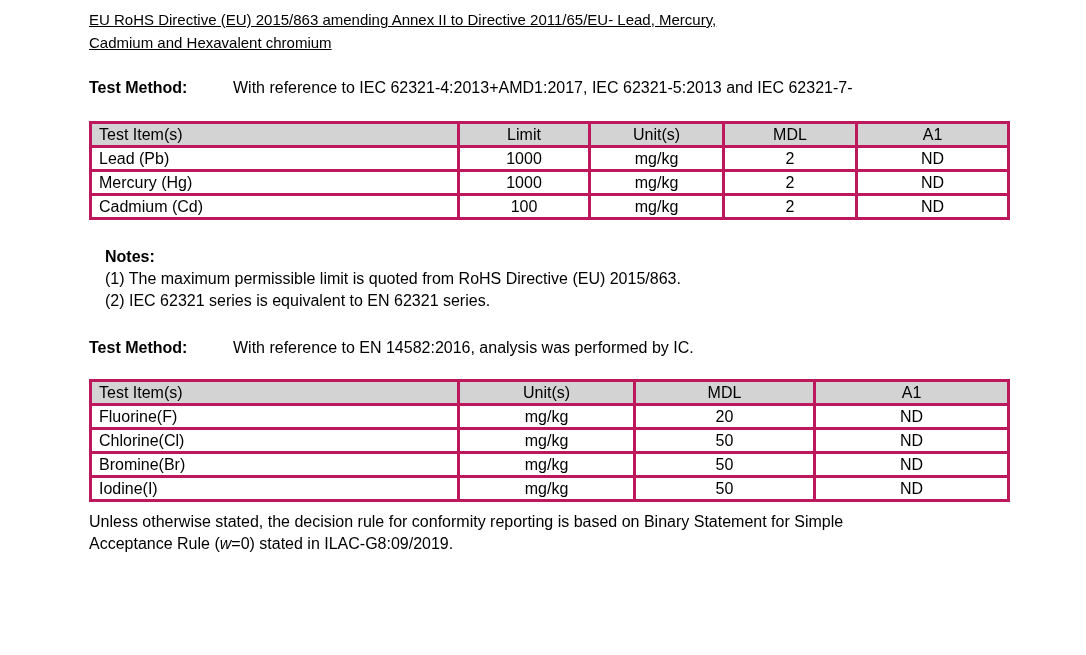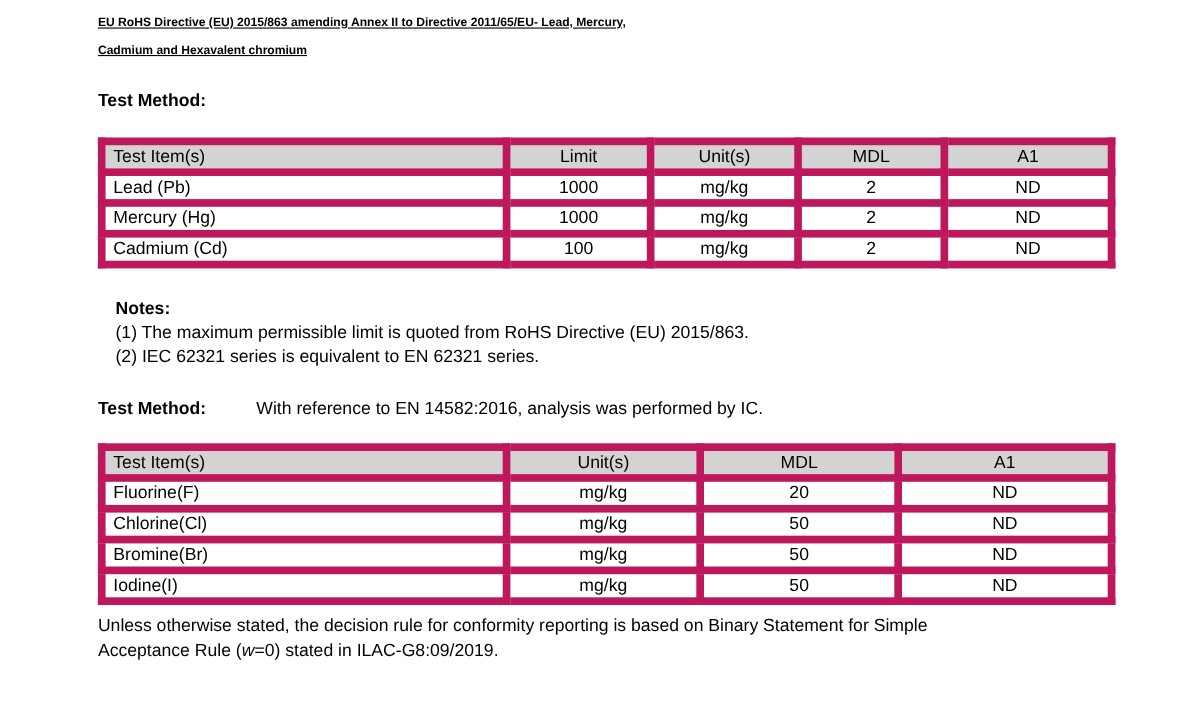--- a/index.html
+++ b/index.html
@@ -12,22 +12,22 @@
     color: #000000;
     font-family: "Liberation Sans", "DejaVu Sans", sans-serif;
     font-size: 16px;
     overflow: hidden;
   }
   .content {
     padding: 8px 0 0 89px;
     width: 1007px;
   }
   .doc-title-line {
-    font-size: 11px;
-    font-weight: bold;
+    font-size: 15px;
+    font-weight: normal;
     line-height: 23px;
     text-decoration: underline;
     display: inline-block;
   }
   .title-block { line-height: 23px; }
   .method-block {
     display: flex;
     margin-top: 23px;
     line-height: 22px;
   }
@@ -38,21 +38,21 @@
   }
   .method-text { flex: 1; }
   table.report-table {
     border-collapse: collapse;
     table-layout: fixed;
     width: 918px;
     border: 2px solid #000000;
     font-size: 16px;
   }
   table.report-table td, table.report-table th {
-    border: 7px solid #be185d;
+    border: 3px solid #be185d;
     height: 22px;
     line-height: 21px;
     padding: 0;
     font-weight: normal;
     text-align: center;
     vertical-align: middle;
     overflow: hidden;
     white-space: nowrap;
   }
   table.report-table td.first-col, table.report-table th.first-col {
@@ -85,20 +85,21 @@
   <div class="content">
 
     <div class="title-block">
       <span class="doc-title-line">EU RoHS Directive (EU) 2015/863 amending Annex II to Directive 2011/65/EU- Lead, Mercury,</span><br>
       <span class="doc-title-line">Cadmium and Hexavalent chromium</span>
     </div>
 
     <div class="method-block">
       <div class="method-label">Test Method:</div>
       <div class="method-text">
+        <div>With reference to IEC 62321-4:2013+AMD1:2017, IEC 62321-5:2013 and IEC 62321-7-</div>
       </div>
     </div>
 
     <table class="report-table table-one">
       <colgroup>
         <col style="width:368px">
           <col style="width:131px">
           <col style="width:134px">
           <col style="width:133px">
           <col style="width:152px">

